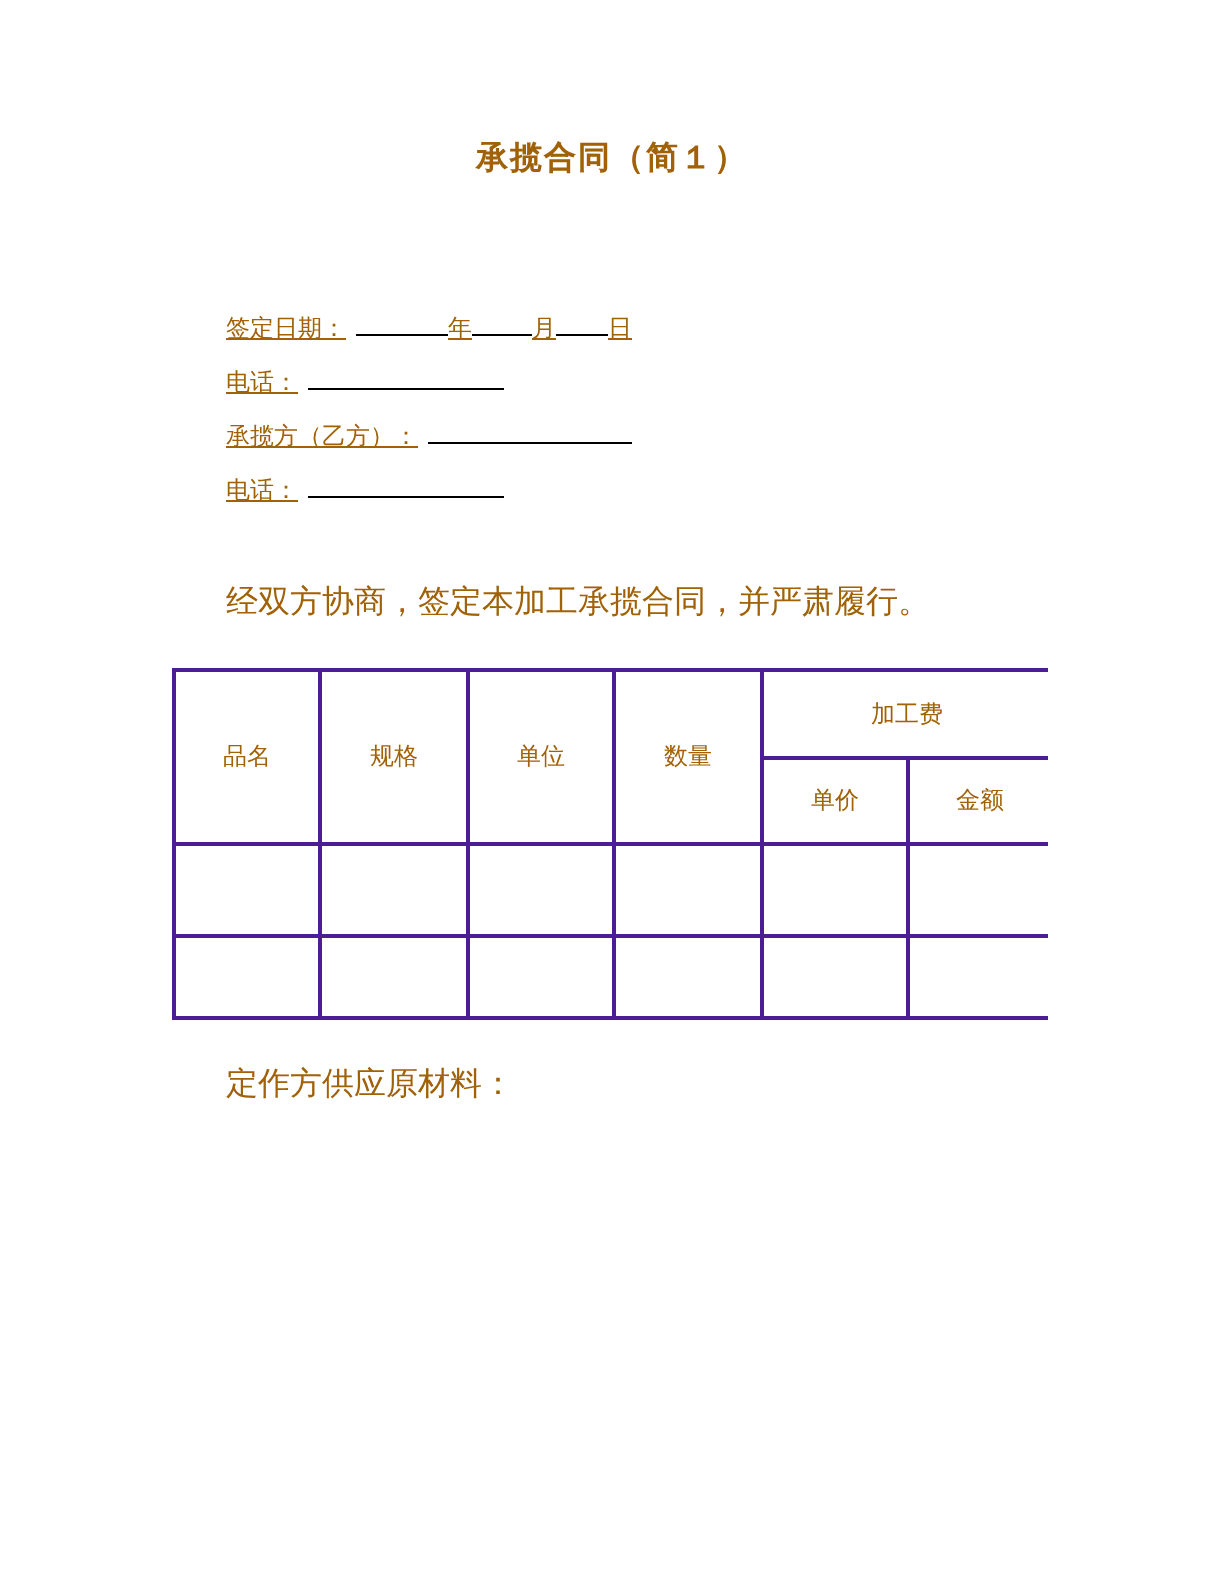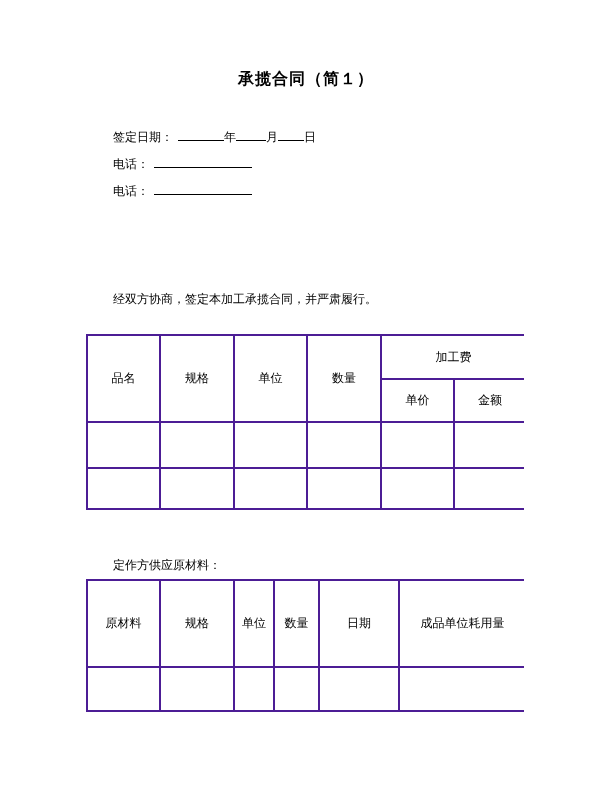--- a/index.html
+++ b/index.html
@@ -1,49 +1,52 @@
 <!DOCTYPE html>
 <html><head>
 <meta charset="utf-8">
 <style>
   * { margin:0; padding:0; box-sizing:border-box; }
   html,body { background:#ffffff; }
   .page {
     position:relative; width:524px; height:792px; background:#ffffff;
-    font-family:"Liberation Serif","DejaVu Serif",serif; color:#000000; overflow:hidden;
+    font-family:"Liberation Serif","DejaVu Serif",serif; color:#a16207; overflow:hidden;
   }
   .title {
     position:absolute; top:69px; left:0; width:612px; text-align:center;
     font-size:16px; font-weight:bold; letter-spacing:1px;
   }
-  .form { position:absolute; left:113px; top:124px; font-size:12px; }
+  .form { position:absolute; left:113px; top:151px; font-size:12px;text-decoration:underline; }
   .form .line { height:27px; line-height:27px; white-space:nowrap; }
   .u { display:inline-block; height:12px; border-bottom:1px solid #000; vertical-align:baseline; }
   .w46{width:46px} .w30{width:30px} .w26{width:26px} .w102{width:102px} .w98{width:98px}
   .sp { display:inline-block; width:5px; }
-  .para { position:absolute; left:113px; top:291px; font-size:12px; white-space:nowrap; }
-  .section-label { position:absolute; left:113px; top:557px; font-size:12px; }
+  .para { position:absolute; left:113px; top:291px; font-size:16px; white-space:nowrap; }
+  .section-label { position:absolute; left:113px; top:532px; font-size:16px; }
   table { position:absolute; border-collapse:collapse; table-layout:fixed; font-size:12px; }
   td { border:2px solid #4c1d95; text-align:center; vertical-align:middle; padding:0; overflow:hidden; }
   .t1 { left:86px; top:334px; width:440px; }
   .t2 { left:86px; top:579px; width:440px; }
 </style>
 </head>
 <body>
 
 <div class="page">
 
   <div class="title">承揽合同（简１）</div>
 
   <div class="form">
     <div class="line">
       <span>签定日期：</span><span class="sp"></span><span class="u w46"></span><span>年</span><span class="u w30"></span><span>月</span><span class="u w26"></span><span>日</span>
     </div>
     <div class="line">
       <span>电话：</span><span class="sp"></span><span class="u w98"></span>
+    </div>
+    <div class="line">
+      <span>承揽方（乙方）：</span><span class="sp"></span><span class="u w102"></span>
     </div>
     <div class="line">
       <span>电话：</span><span class="sp"></span><span class="u w98"></span>
     </div>
   </div>
 
   <div class="para">经双方协商，签定本加工承揽合同，并严肃履行。</div>
 
   <table class="t1">
     <colgroup>
@@ -80,42 +83,14 @@
         <td></td>
         <td></td>
         <td></td>
         <td></td>
       </tr>
     </tbody>
   </table>
 
   <div class="section-label">定作方供应原材料：</div>
 
-  <table class="t2">
-    <colgroup>
-      <col style="width:73px">
-        <col style="width:74px">
-        <col style="width:40px">
-        <col style="width:45px">
-        <col style="width:80px">
-        <col style="width:127px">
-    </colgroup>
-    <tbody>
-      <tr style="height:87px">
-        <td>原材料</td>
-        <td>规格</td>
-        <td>单位</td>
-        <td>数量</td>
-        <td>日期</td>
-        <td>成品单位耗用量</td>
-      </tr>
-      <tr style="height:44px">
-        <td></td>
-        <td></td>
-        <td></td>
-        <td></td>
-        <td></td>
-        <td></td>
-      </tr>
-    </tbody>
-  </table>
 
 </div>
 
 </body></html>

